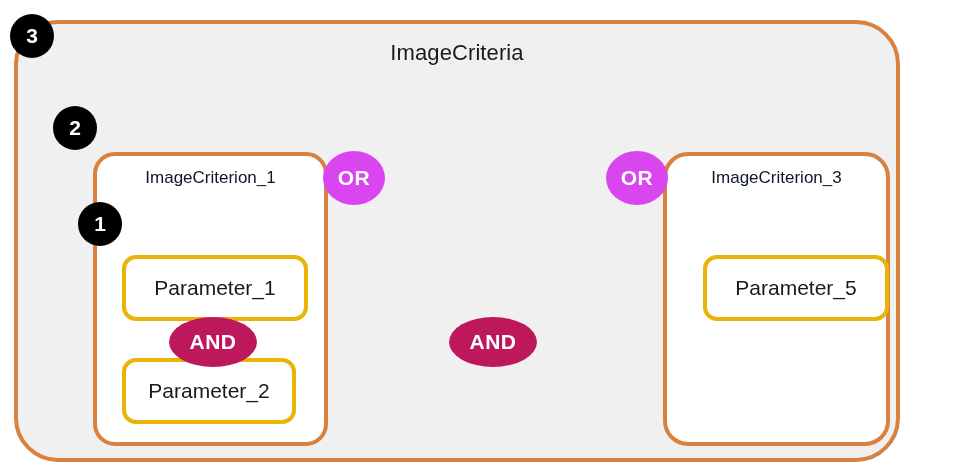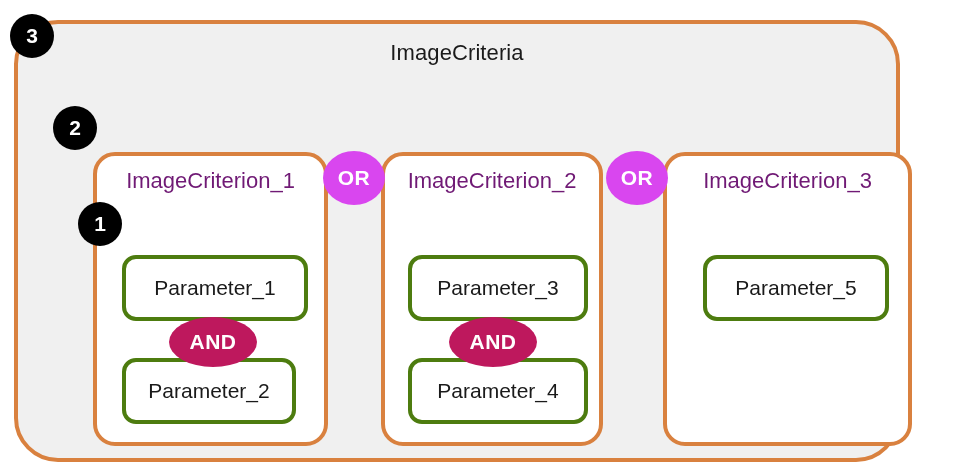--- a/index.html
+++ b/index.html
@@ -51,34 +51,34 @@
     background: #ffffff;
     border: 4px solid #d9813f;
     border-radius: 22px;
   }
   .criterion-title {
     position: absolute;
     left: 0;
     top: 12px;
     width: 100%;
     text-align: center;
-    font-size: 22px;
-    color: #701a75;
+    font-size: 17px;
+    color: #0f172a;
   }
   #criterion-1 { left: 75px;  width: 235px; }
   #criterion-2 { left: 363px; width: 222px; }
-  #criterion-3 { left: 645px; width: 249px; }
+  #criterion-3 { left: 645px; width: 227px; border-radius: 25px; }
 
   
   .parameter {
     position: absolute;
     height: 66px;
     box-sizing: border-box;
     background: #ffffff;
-    border: 4px solid #4d7c0f;
+    border: 4px solid #eab308;
     border-radius: 14px;
     display: flex;
     align-items: center;
     justify-content: center;
     font-size: 21px;
     color: #1a1a1a;
   }
   
   #param-1 { left: 25px; width: 186px; top: 99px; }
   #param-2 { left: 25px; width: 174px; top: 202px; }
@@ -146,27 +146,20 @@
     <div class="outer-title">ImageCriteria</div>
 
     <div class="criterion" id="criterion-1">
       <div class="criterion-title">ImageCriterion_1</div>
 
       <div class="parameter" id="param-1">Parameter_1</div>
 
       <div class="parameter" id="param-2">Parameter_2</div>
     </div>
 
-    <div class="criterion" id="criterion-2">
-      <div class="criterion-title">ImageCriterion_2</div>
-
-      <div class="parameter" id="param-3">Parameter_3</div>
-
-      <div class="parameter" id="param-4">Parameter_4</div>
-    </div>
 
     <div class="criterion" id="criterion-3">
       <div class="criterion-title">ImageCriterion_3</div>
 
       <div class="parameter" id="param-5">Parameter_5</div>
     </div>
 
     <div class="op op-and" id="and-1">AND</div>
 
     <div class="op op-and" id="and-2">AND</div>

